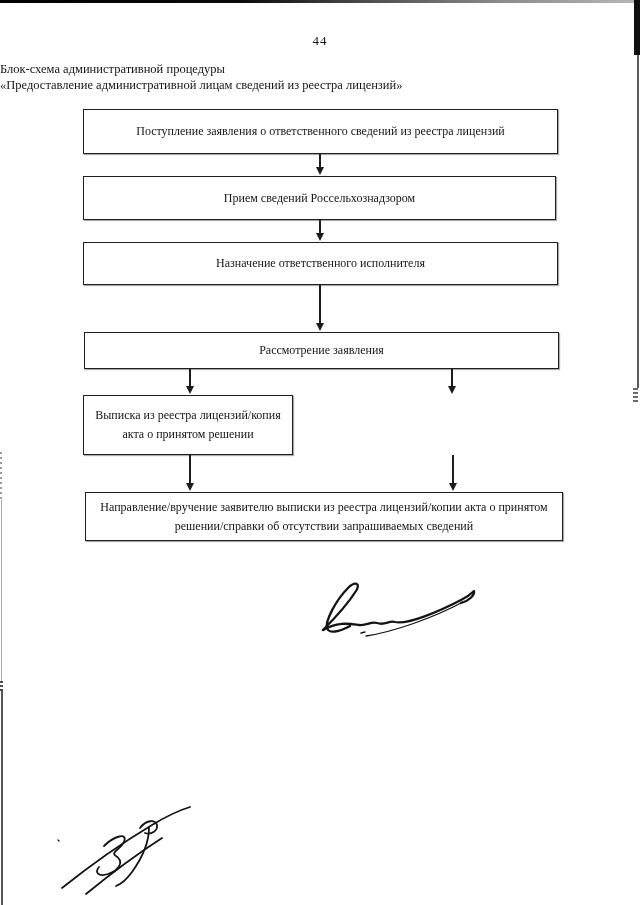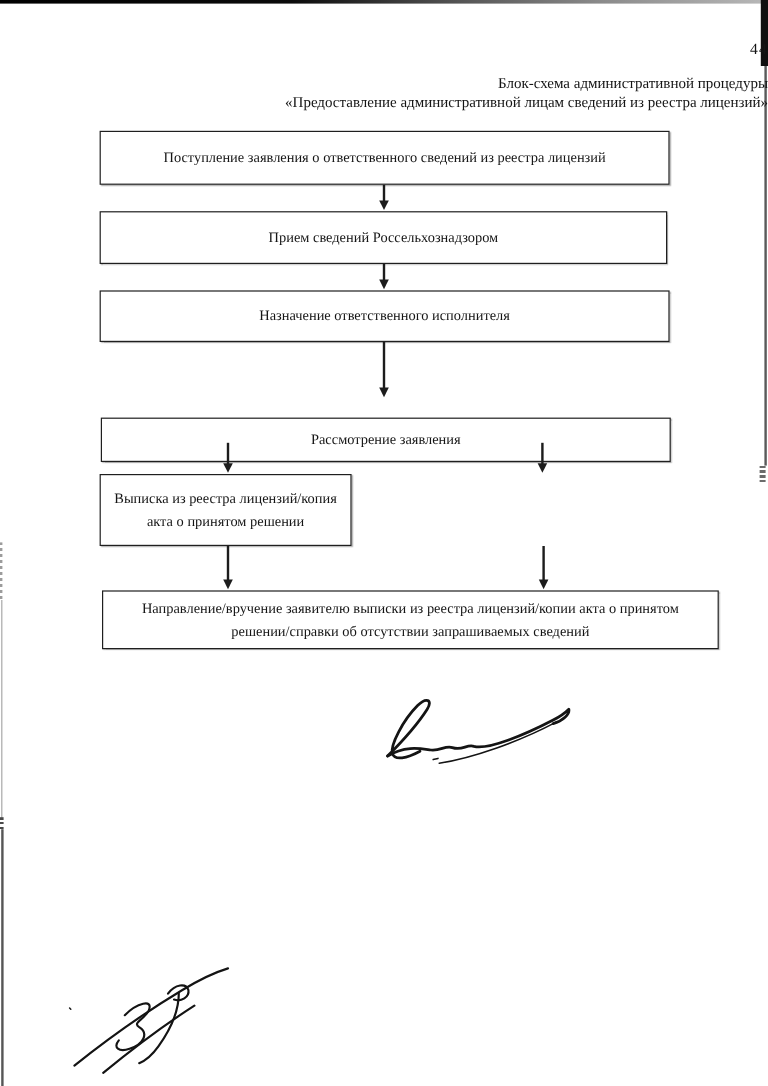--- a/index.html
+++ b/index.html
@@ -14,23 +14,23 @@
   .scan-right-line  { position:absolute; top:55px; left:637px; width:2px; height:333px; background:#5a5a5a; }
   .scan-right-dash  { position:absolute; top:388px; left:633px; width:5px; height:14px;
                 background:repeating-linear-gradient(#6b6b6b 0 2px, transparent 2px 4px); }
   .scan-left-dash   { position:absolute; top:452px; left:0; width:2px; height:48px;
                 background:repeating-linear-gradient(#9c9c9c 0 2px, transparent 2px 5px); }
   .scan-left-line1  { position:absolute; top:500px; left:1px; width:1px; height:183px; background:#a9a9a9; }
   .scan-left-dash2  { position:absolute; top:681px; left:0; width:3px; height:12px;
                 background:repeating-linear-gradient(#4a4a4a 0 2px, transparent 2px 4px); }
   .scan-left-line2  { position:absolute; top:691px; left:1px; width:2px; height:214px; background:#565656; }
 
-  .page-number { position:absolute; top:33px; left:0; width:640px; text-align:right;
+  .page-number { position:absolute; top:33px; left:0; width:640px; text-align:center;
                  font-size:13px; letter-spacing:1px; }
-  .doc-title   { position:absolute; top:61px; left:0; width:640px; text-align:right;
+  .doc-title   { position:absolute; top:61px; left:0; width:640px; text-align:left;
                  font-size:12.5px; line-height:16px; }
 
   .fbox { position:absolute; box-sizing:border-box; border:1.6px solid #1f1f1f;
           display:flex; align-items:center; justify-content:center; text-align:center;
           font-size:12px; line-height:19px; background:#fff;
           box-shadow:1px 1px 1px rgba(70,70,70,0.45); }
 
   .varrow { position:absolute; width:0; }
   .varrow .shaft { position:absolute; left:-0.75px; top:0; width:1.5px; background:#1c1c1c; display:block; }
   .varrow .head  { position:absolute; left:-4.5px; width:0; height:0; display:block;
@@ -64,30 +64,30 @@
   </div>
 
   <div class="fbox" style="left:83px; top:176px; width:473px; height:44px; padding:2px 40px;">
     <span>Прием сведений Россельхознадзором</span>
   </div>
 
   <div class="fbox" style="left:83px; top:242px; width:475px; height:43px; padding:2px 40px;">
     <span>Назначение ответственного исполнителя</span>
   </div>
 
-  <div class="fbox" style="left:84px; top:332px; width:475px; height:37px; padding:2px 40px;margin-top:16px;">
+  <div class="fbox" style="left:84px; top:332px; width:475px; height:37px; padding:2px 40px;">
     <span>Рассмотрение заявления</span>
   </div>
 
   <div class="fbox" style="left:83px; top:395px; width:210px; height:60px; padding:2px 10px;text-align:center;">
     <span>Выписка из реестра лицензий/копия акта о принятом решении</span>
   </div>
 
 
-  <div class="fbox" style="left:85px; top:492px; width:514px; height:49px; padding:2px 12px;justify-content:flex-end;">
+  <div class="fbox" style="left:85px; top:492px; width:478px; height:49px; padding:2px 12px;justify-content:flex-end;">
     <span>Направление/вручение заявителю выписки из реестра лицензий/копии акта о принятом решении/справки об отсутствии запрашиваемых сведений</span>
   </div>
 
   <div class="varrow" style="left:320px; top:154px;">
     <i class="shaft" style="height:14px;"></i>
       <i class="head" style="top:13px;"></i>
   </div>
   <div class="varrow" style="left:320px; top:220px;">
     <i class="shaft" style="height:14px;"></i>
       <i class="head" style="top:13px;"></i>

